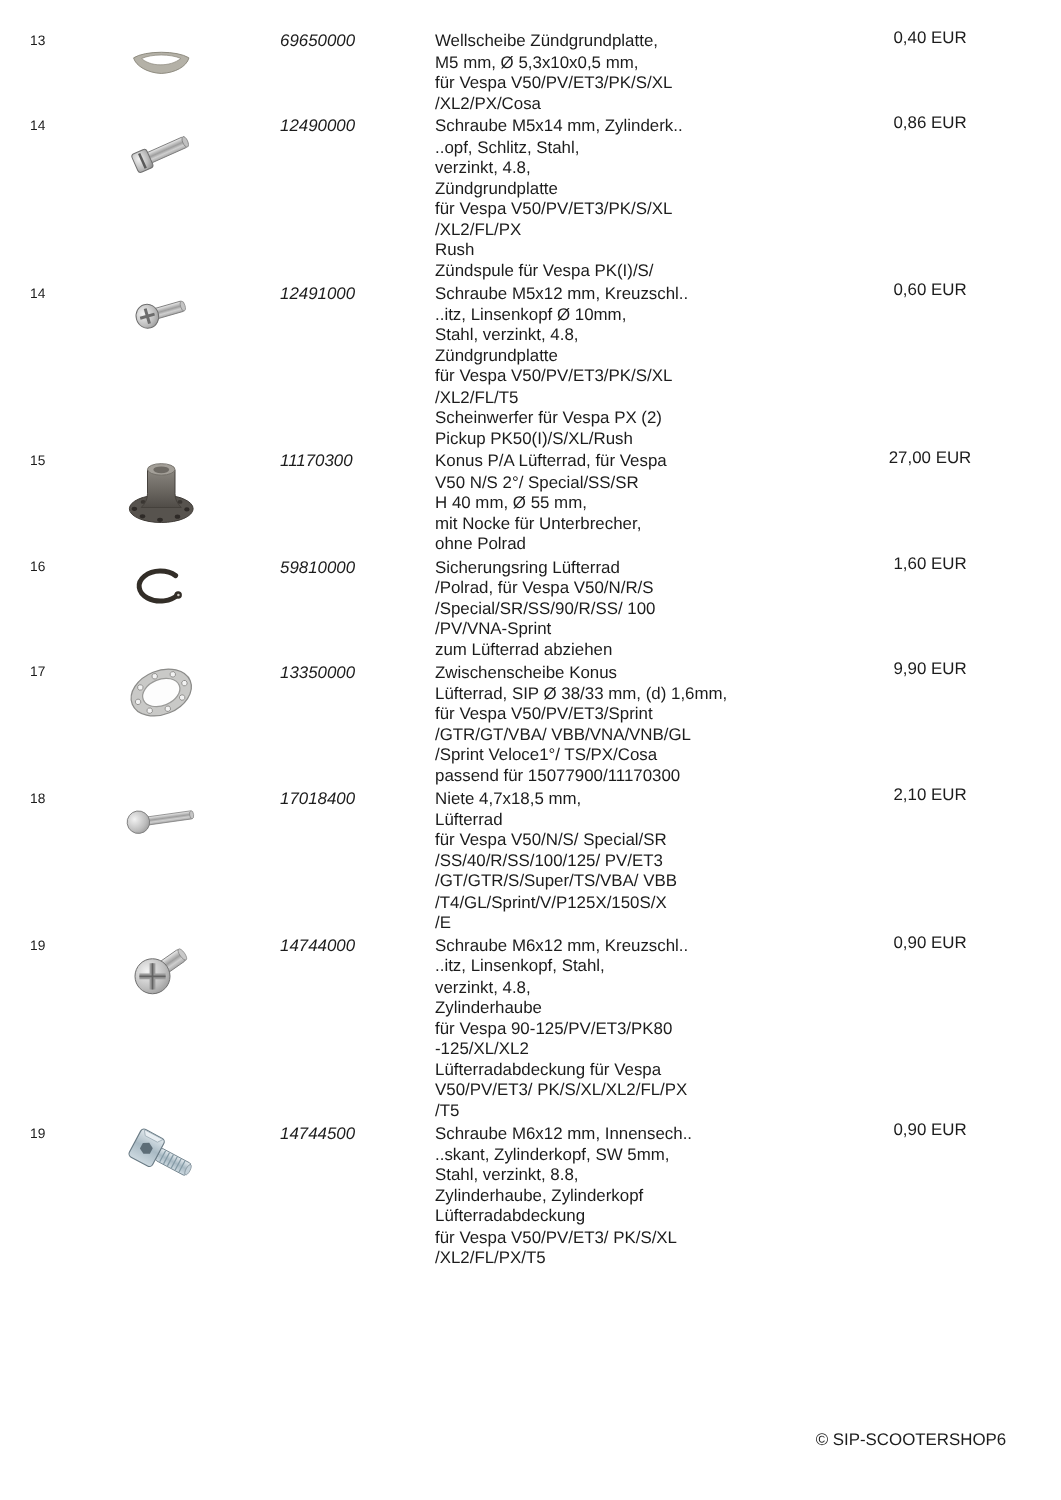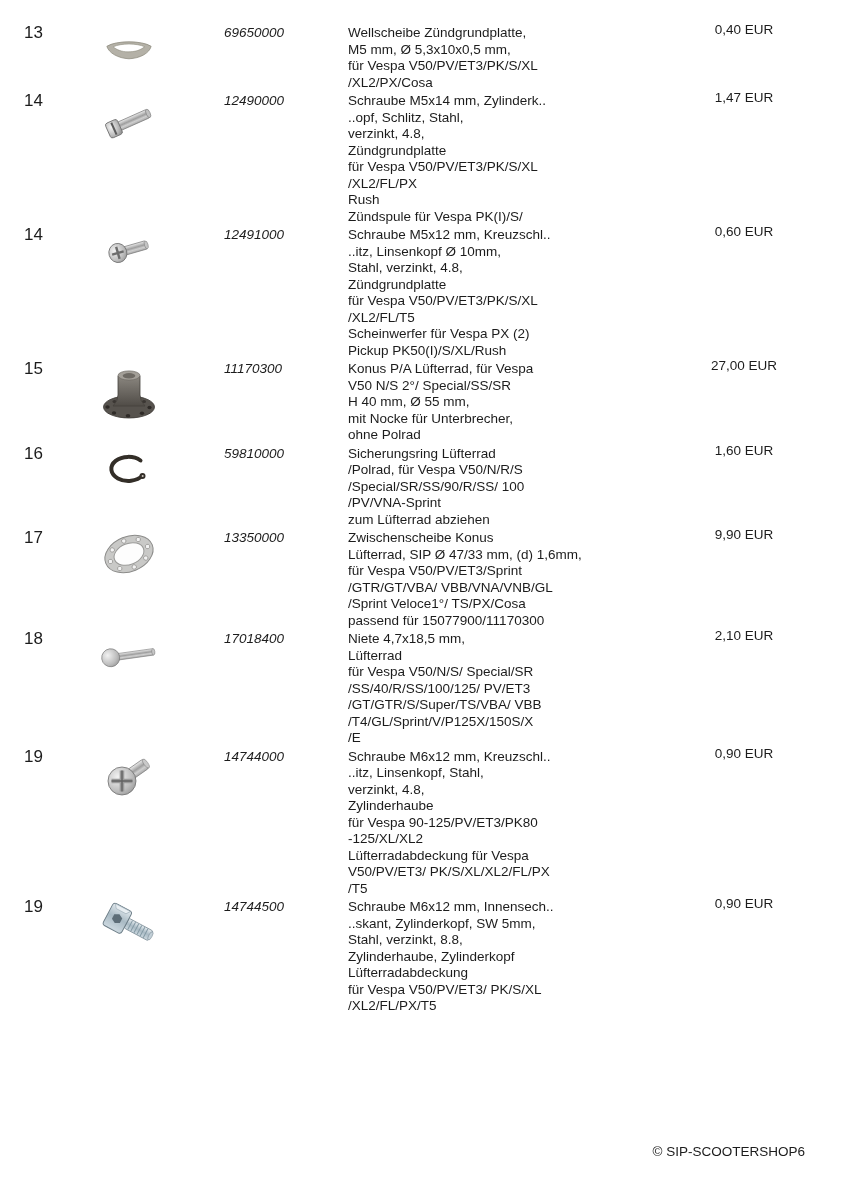--- a/index.html
+++ b/index.html
@@ -1,21 +1,21 @@
 <!DOCTYPE html>
 <html><head>
 <meta charset="utf-8">
 <style>
   * { margin:0; padding:0; box-sizing:border-box; }
   html,body { background:#ffffff; }
   body { width:849px; height:1200px; font-family:"Liberation Sans", sans-serif; color:#1c1c1c; }
   .page { position:relative; width:849px; height:1200px; overflow:hidden; background:#fff; }
   .table { padding-top:25px; }
   .row { display:flex; align-items:flex-start; margin-bottom:2px; padding-left:24px; padding-right:40px; }
-  .col-pos { width:76px; font-size:17px; line-height:16.5px; }
+  .col-pos { width:76px; font-size:11px; line-height:16.5px; }
   .col-img { width:58px; display:flex; justify-content:center; }
   .col-part { width:124px; margin-left:66px; font-size:13.5px; line-height:16.5px;font-style:italic; }
   .col-desc { flex:1; font-size:13.5px; line-height:16.5px; }
   .col-price { width:130px; margin-left:auto; text-align:center; font-size:13.5px; line-height:16.5px; position:relative; top:-3px; }
   .dline { white-space:nowrap; }
   .mt13 { margin-top:13px; } .mt10 { margin-top:10px; } .mt5 { margin-top:5px; } .mt0 { margin-top:0; } .mt11 { margin-top:11px; }
   .footer { position:absolute; top:1144px; left:24px; right:44px; display:flex; justify-content:flex-end; font-size:13.5px; }
   .defs-holder { position:absolute; width:0; height:0; overflow:hidden; }
 </style>
 </head>
@@ -86,21 +86,21 @@
       <div class="col-desc">
         <div class="dline">Schraube M5x14 mm, Zylinderk..</div>
         <div class="dline">..opf, Schlitz, Stahl,</div>
         <div class="dline">verzinkt, 4.8,</div>
         <div class="dline">Zündgrundplatte</div>
         <div class="dline">für Vespa V50/PV/ET3/PK/S/XL</div>
         <div class="dline">/XL2/FL/PX</div>
         <div class="dline">Rush</div>
         <div class="dline">Zündspule für Vespa PK(I)/S/</div>
       </div>
-      <div class="col-price">1,47 EUR</div>
+      <div class="col-price">0,86 EUR</div>
     </div>
 
     <div class="row">
       <div class="col-pos">14</div>
       <div class="col-img">
         <svg class="mt5" width="48" height="36" viewBox="0 0 48 36">
           <g transform="rotate(-16 24 18)">
             <rect x="19" y="13.5" width="23" height="8.5" rx="1" fill="url(#g-met)" stroke="#7c7c7c" stroke-width="0.7"></rect>
             <ellipse cx="42" cy="17.8" rx="1.8" ry="4" fill="#c4c4c4" stroke="#7c7c7c" stroke-width="0.5"></ellipse>
             <ellipse cx="12.5" cy="17.8" rx="9" ry="9.6" fill="url(#g-rad)" stroke="#6f6f6f" stroke-width="0.8"></ellipse>
@@ -184,21 +184,21 @@
             <circle cx="8" cy="24" r="2.2" fill="#f2f2f2" stroke="#908f8d" stroke-width="0.7"></circle>
             <circle cx="14" cy="14" r="2.2" fill="#f2f2f2" stroke="#908f8d" stroke-width="0.7"></circle>
             <circle cx="28" cy="10" r="2.2" fill="#f2f2f2" stroke="#908f8d" stroke-width="0.7"></circle>
             <circle cx="42" cy="14" r="2.2" fill="#f2f2f2" stroke="#908f8d" stroke-width="0.7"></circle>
           </g>
         </svg>
       </div>
       <div class="col-part">13350000</div>
       <div class="col-desc">
         <div class="dline">Zwischenscheibe Konus</div>
-        <div class="dline">Lüfterrad, SIP Ø 47/33 mm, (d) 1,6mm,</div>
+        <div class="dline">Lüfterrad, SIP Ø 38/33 mm, (d) 1,6mm,</div>
         <div class="dline">für Vespa V50/PV/ET3/Sprint</div>
         <div class="dline">/GTR/GT/VBA/ VBB/VNA/VNB/GL</div>
         <div class="dline">/Sprint Veloce1°/ TS/PX/Cosa</div>
         <div class="dline">passend für 15077900/11170300</div>
       </div>
       <div class="col-price">9,90 EUR</div>
     </div>
 
     <div class="row">
       <div class="col-pos">18</div>

